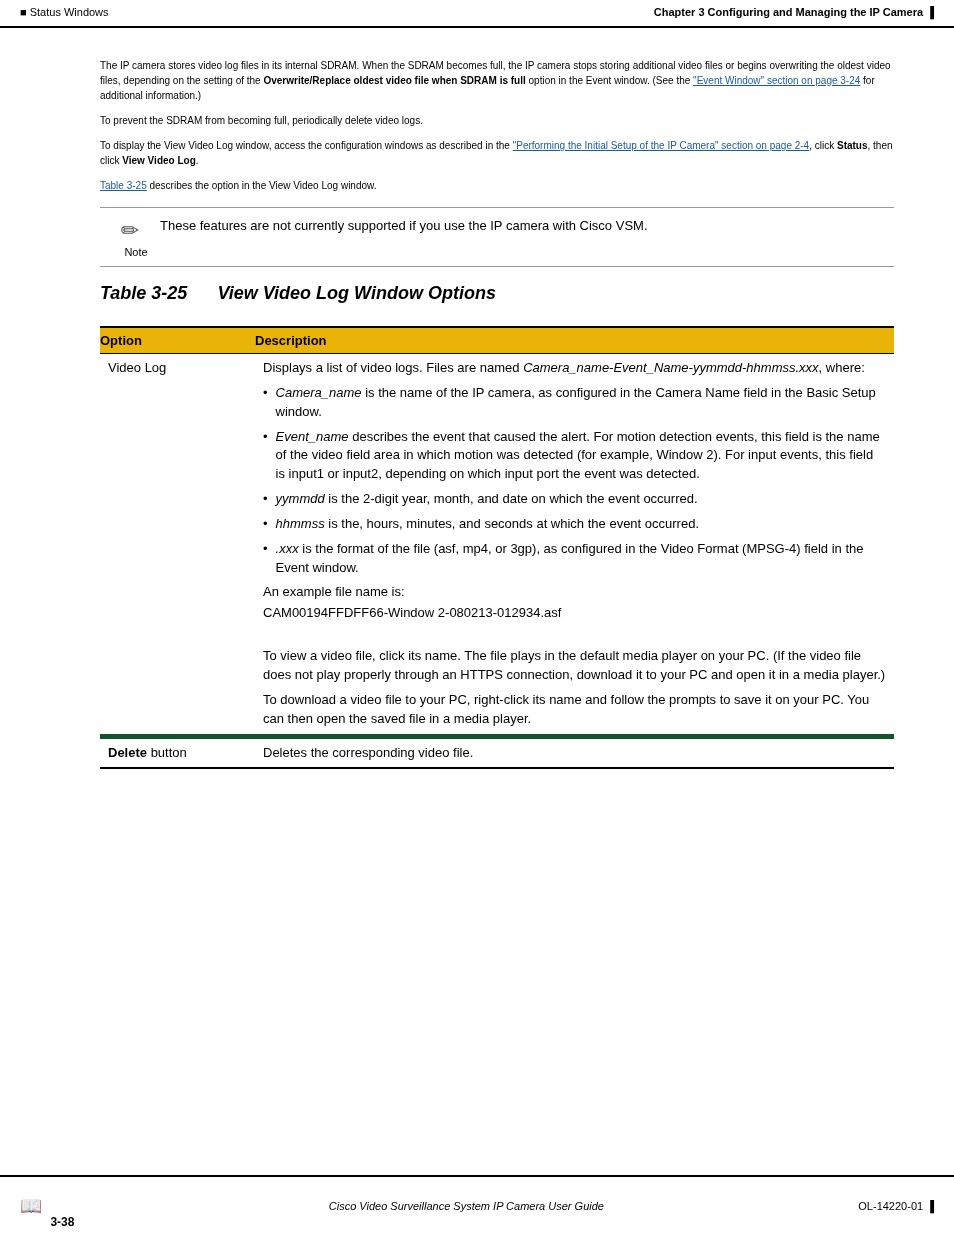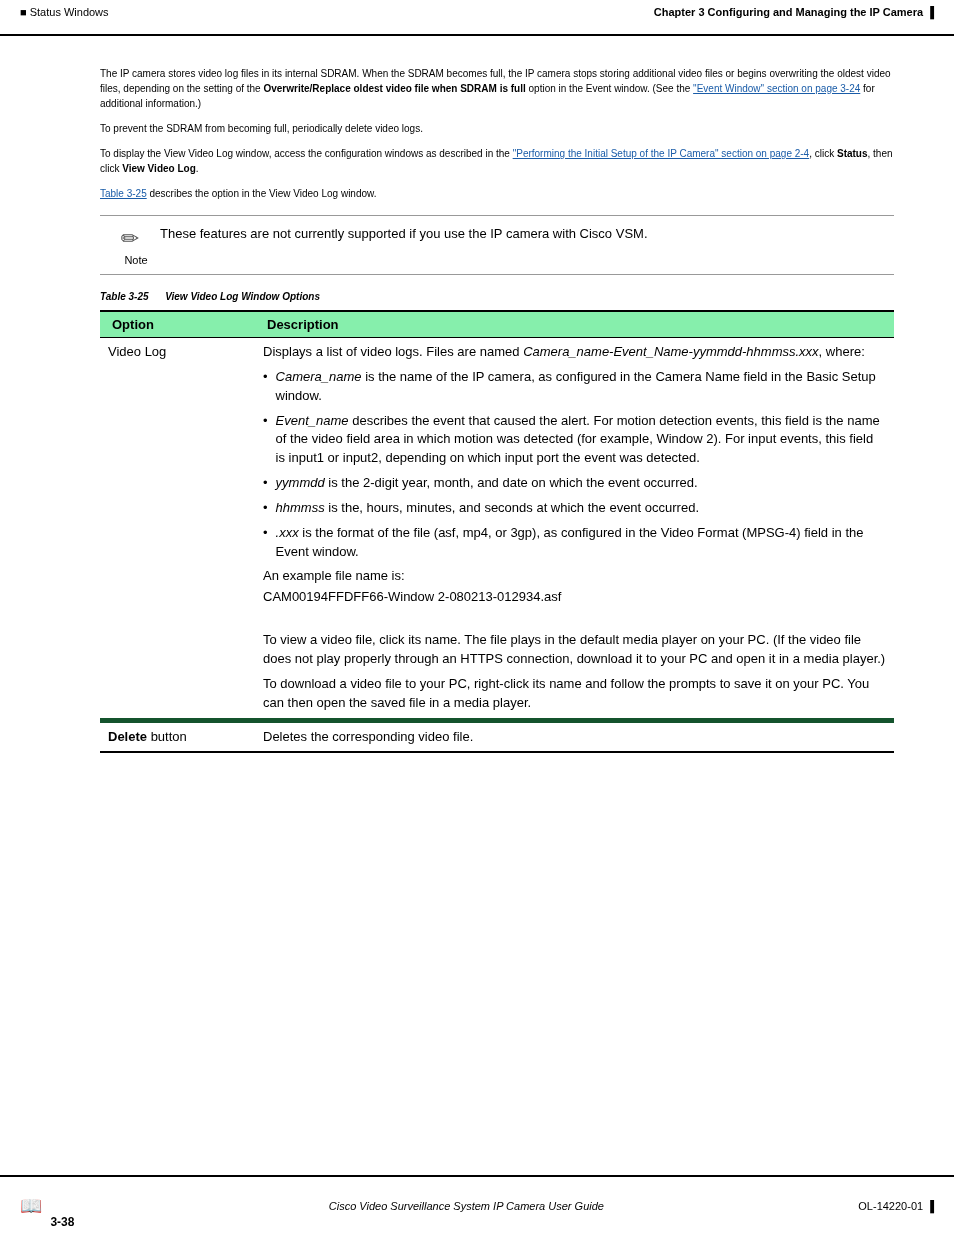--- a/index.html
+++ b/index.html
@@ -16,21 +16,21 @@
     .page-wrapper {
       width: 954px;
       min-height: 1235px;
       position: relative;
       background: #fff;
     }
 
     
     .page-header {
       border-bottom: 2px solid #000;
-      padding: 6px 20px 16px 20px;
+      padding: 6px 20px 8px 20px;
       display: flex;
       justify-content: space-between;
       align-items: flex-start;
     }
     .header-left {
       font-size: 11px;
       color: #000;
     }
     .header-right {
       font-size: 11px;
@@ -87,41 +87,41 @@
       padding-left: 12px;
     }
     .note-text {
       font-size: 13px;
       line-height: 1.5;
       flex: 1;
     }
 
     
     .table-title {
-      font-size: 10px;
-      font-weight: bold;
-      margin-bottom: 8px;
+      font-size: 18px;
+      font-weight: bold;
+      margin-bottom: 22px;
       margin-top: 4px;
     }
     .table-title .table-num { font-style: italic; }
     .table-title .table-desc { font-style: italic; }
 
     table.main-table {
       width: 100%;
       border-collapse: collapse;
       border-top: 2px solid #000;
       border-bottom: 2px solid #000;
       margin-bottom: 10px;
     }
 
     table.main-table th {
-      background: #86efac;
-      font-weight: bold;
-      font-size: 13px;
-      padding: 5px 12px;
+      background: #eab308;
+      font-weight: bold;
+      font-size: 13px;
+      padding: 5px 0;
       text-align: left;
       border-bottom: 1px solid #000;
     }
 
     table.main-table td {
       font-size: 13px;
       padding: 5px 8px;
       vertical-align: top;
       line-height: 1.45;
     }

